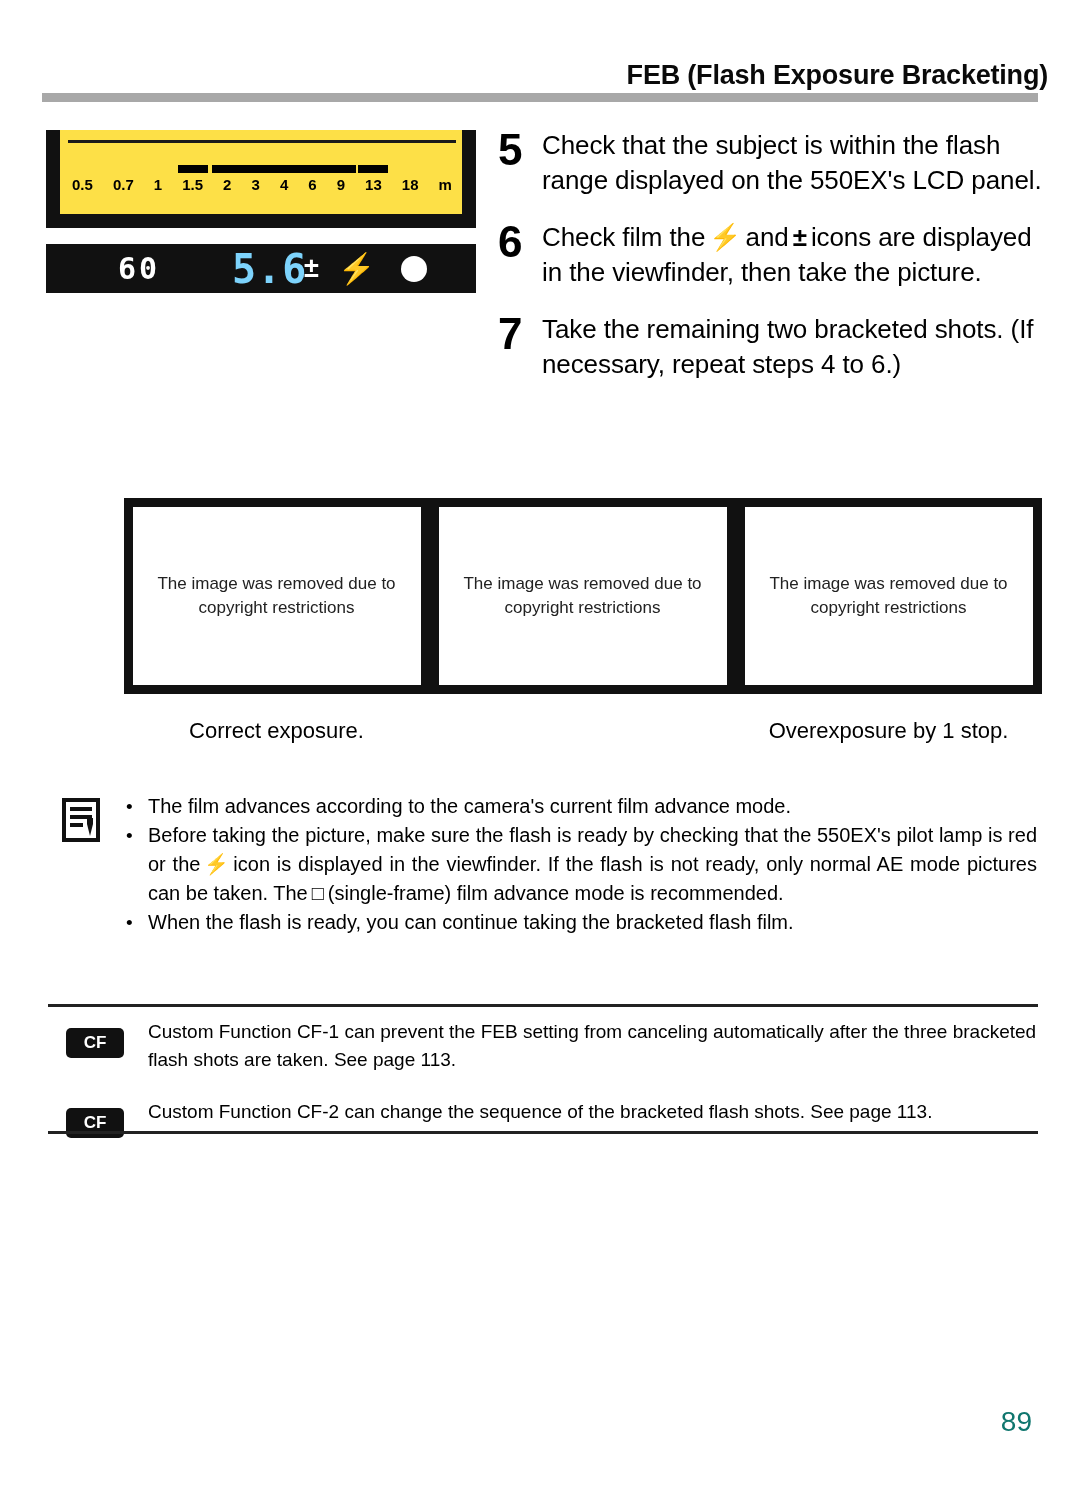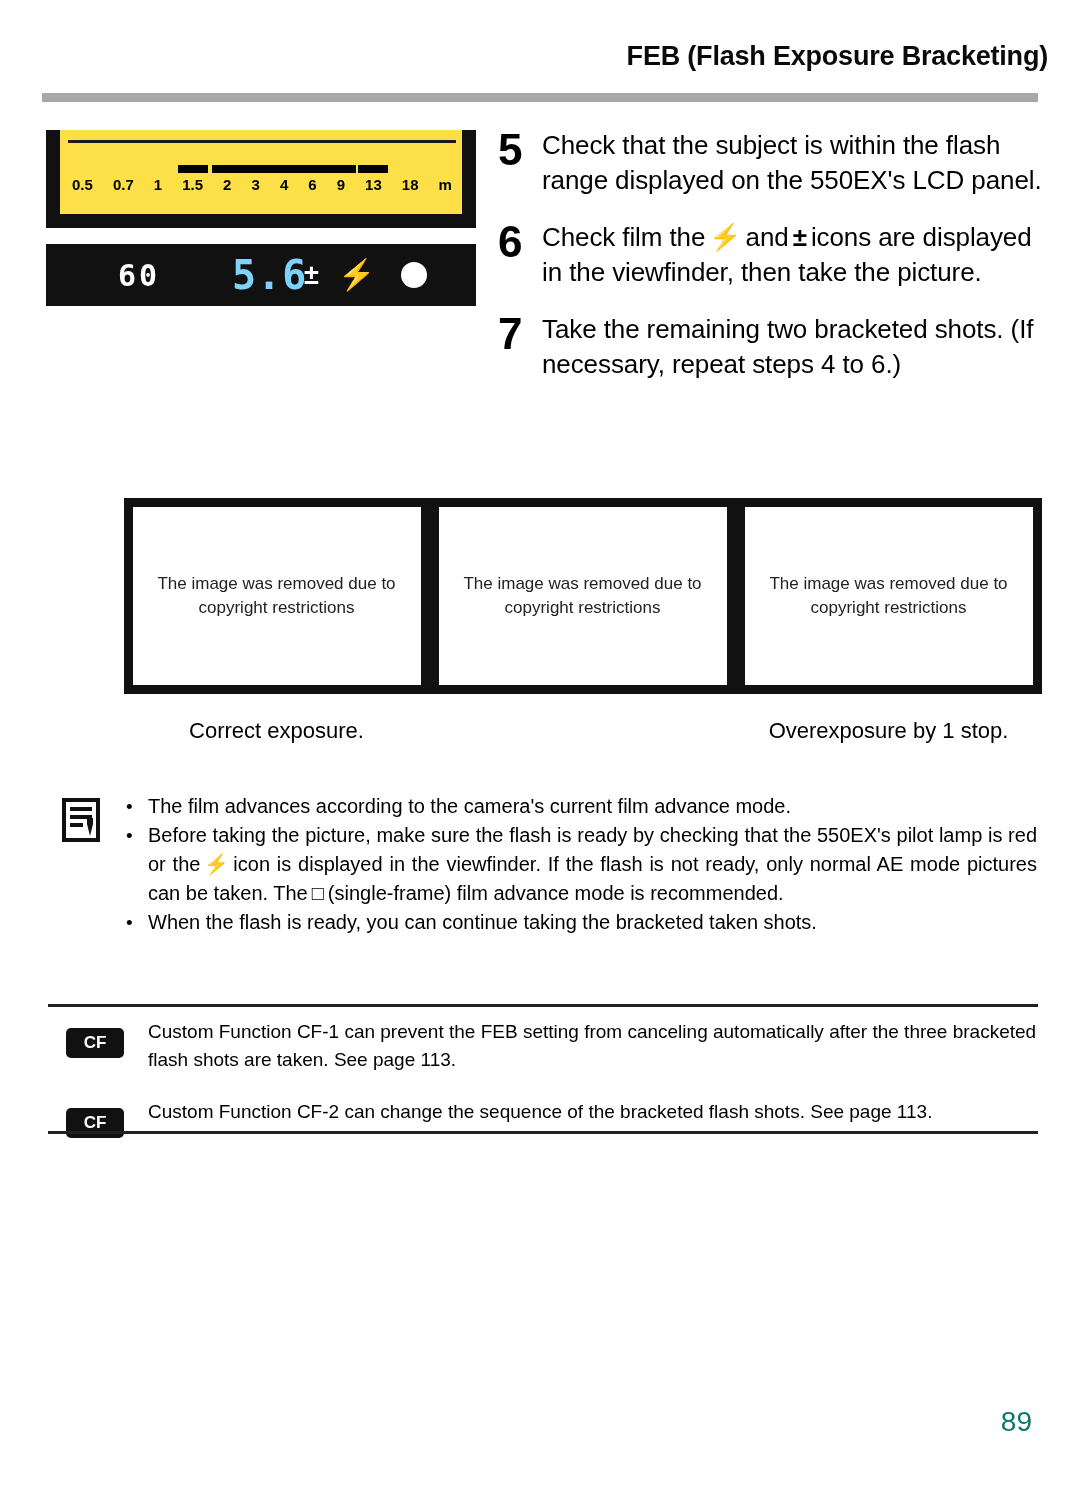--- a/index.html
+++ b/index.html
@@ -17,21 +17,21 @@
   }
 
   .page {
     position: absolute;
     inset: 0;
   }
 
   
   .header {
     position: absolute;
-    top: 41px;
+    top: 60px;
     left: 40px;
     right: 32px;
     text-align: right;
   }
   .header-title {
     font-size: 27px;
     font-weight: bold;
     letter-spacing: -0.2px;
     color: #0a0a0a;
     white-space: nowrap;
@@ -94,21 +94,21 @@
     transform: translateX(-50%);
     bottom: 19px;
     width: 30px;
     height: 8px;
     background: #000;
   }
 
   
   .viewfinder {
     margin-top: 16px;
-    height: 62px;
+    height: 49px;
     background: #111111;
     position: relative;
     display: flex;
     align-items: center;
   }
   .vf-shutter {
     position: absolute;
     left: 72px;
     color: #ffffff;
     font-size: 30px;
@@ -445,21 +445,21 @@
         <div class="note-text">The film advances according to the camera's current film advance mode.</div>
       </div>
 
       <div class="note-item">
         <div class="note-bullet">•</div>
         <div class="note-text"><span>Before taking the picture, make sure the flash is ready by checking that the 550EX's pilot lamp is red or the</span><span class="inline-icon">⚡</span><span>icon is displayed in the viewfinder. If the flash is not ready, only normal AE mode pictures can be taken. The</span><span class="inline-icon">□</span><span>(single-frame) film advance mode is recommended.</span></div>
       </div>
 
       <div class="note-item">
         <div class="note-bullet">•</div>
-        <div class="note-text">When the flash is ready, you can continue taking the bracketed taken shots.</div>
+        <div class="note-text">When the flash is ready, you can continue taking the bracketed flash film.</div>
       </div>
 
     </div>
   </div>
 
   <div class="notes-rule"></div>
 
   <div class="cf-section">
 
     <div class="cf-row">

